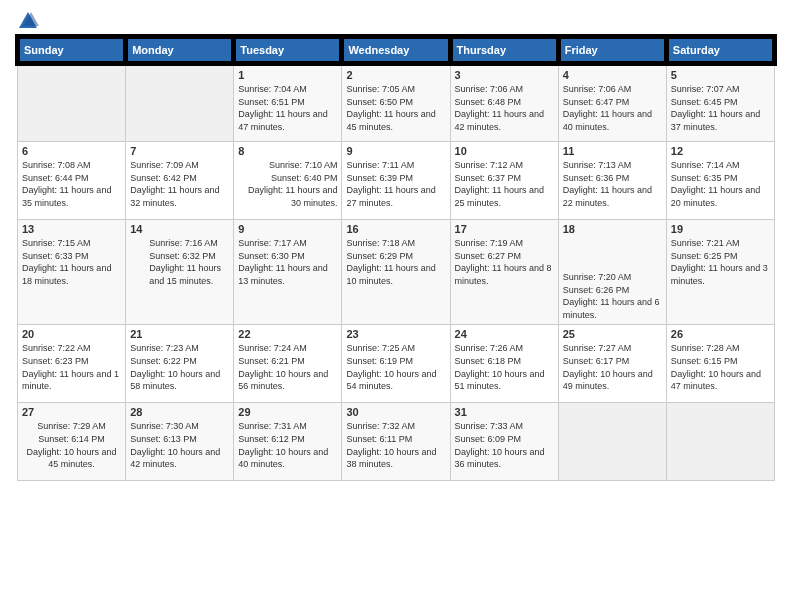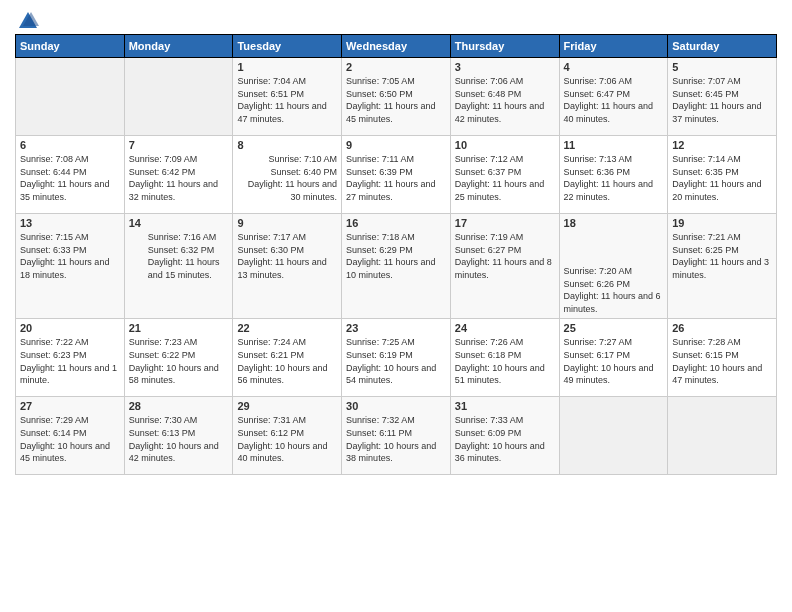--- a/index.html
+++ b/index.html
@@ -42,21 +42,21 @@
       border-collapse: collapse;
       table-layout: fixed;
     }
     thead tr th {
       background-color: #2a6ab1;
       color: #fff;
       font-size: 11px;
       font-weight: bold;
       padding: 5px 4px;
       text-align: left;
-      border: 1px solid #000000;
+      border: 5px solid #000000;
     }
     tbody tr td {
       border: 1px solid #ccc;
       padding: 3px 4px;
       vertical-align: top;
       font-size: 9.5px;
       color: #333;
       background: #fff;
       height: 78px;
     }
@@ -273,21 +273,21 @@
           <td>
             <span class="day-num">26</span>
             <div class="day-info" style="white-space: pre-line;">Sunrise: 7:28 AM
 Sunset: 6:15 PM
 Daylight: 10 hours and 47 minutes.</div>
           </td>
         </tr>
         <tr>
           <td>
             <span class="day-num">27</span>
-            <div class="day-info" style="white-space: pre-line;">Sunrise: 7:29 AM
+            <div class="day-info" style="white-space: pre-line; text-align: center;">Sunrise: 7:29 AM
 Sunset: 6:14 PM
 Daylight: 10 hours and 45 minutes.</div>
           </td>
           <td>
             <span class="day-num">28</span>
             <div class="day-info" style="white-space: pre-line;">Sunrise: 7:30 AM
 Sunset: 6:13 PM
 Daylight: 10 hours and 42 minutes.</div>
           </td>
           <td>

